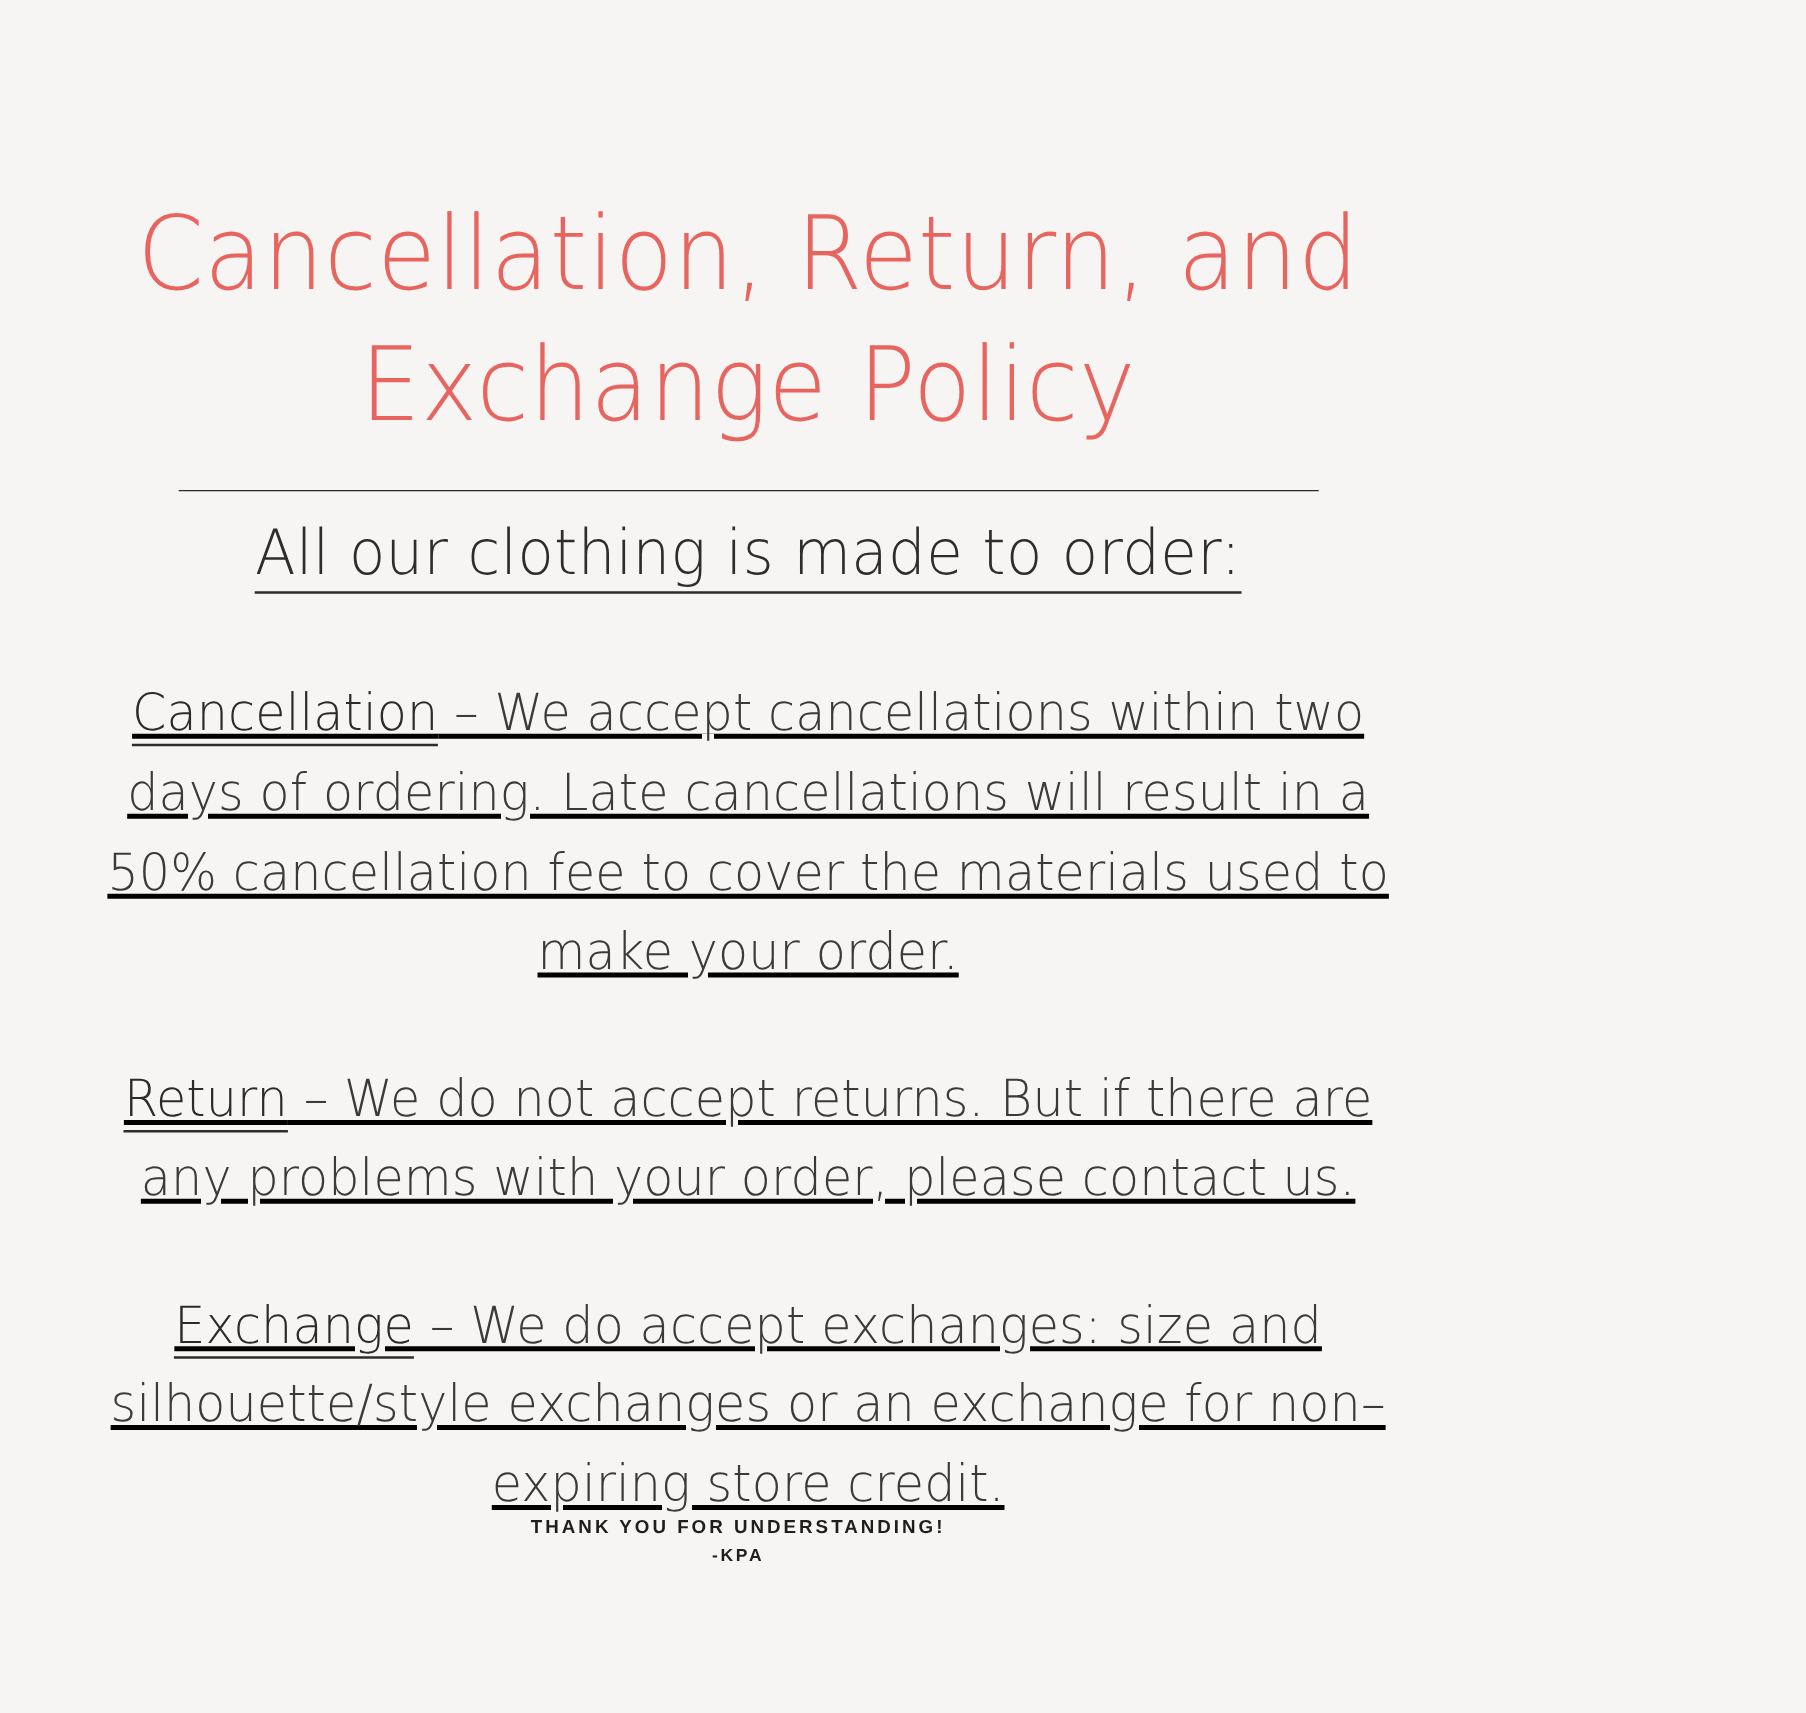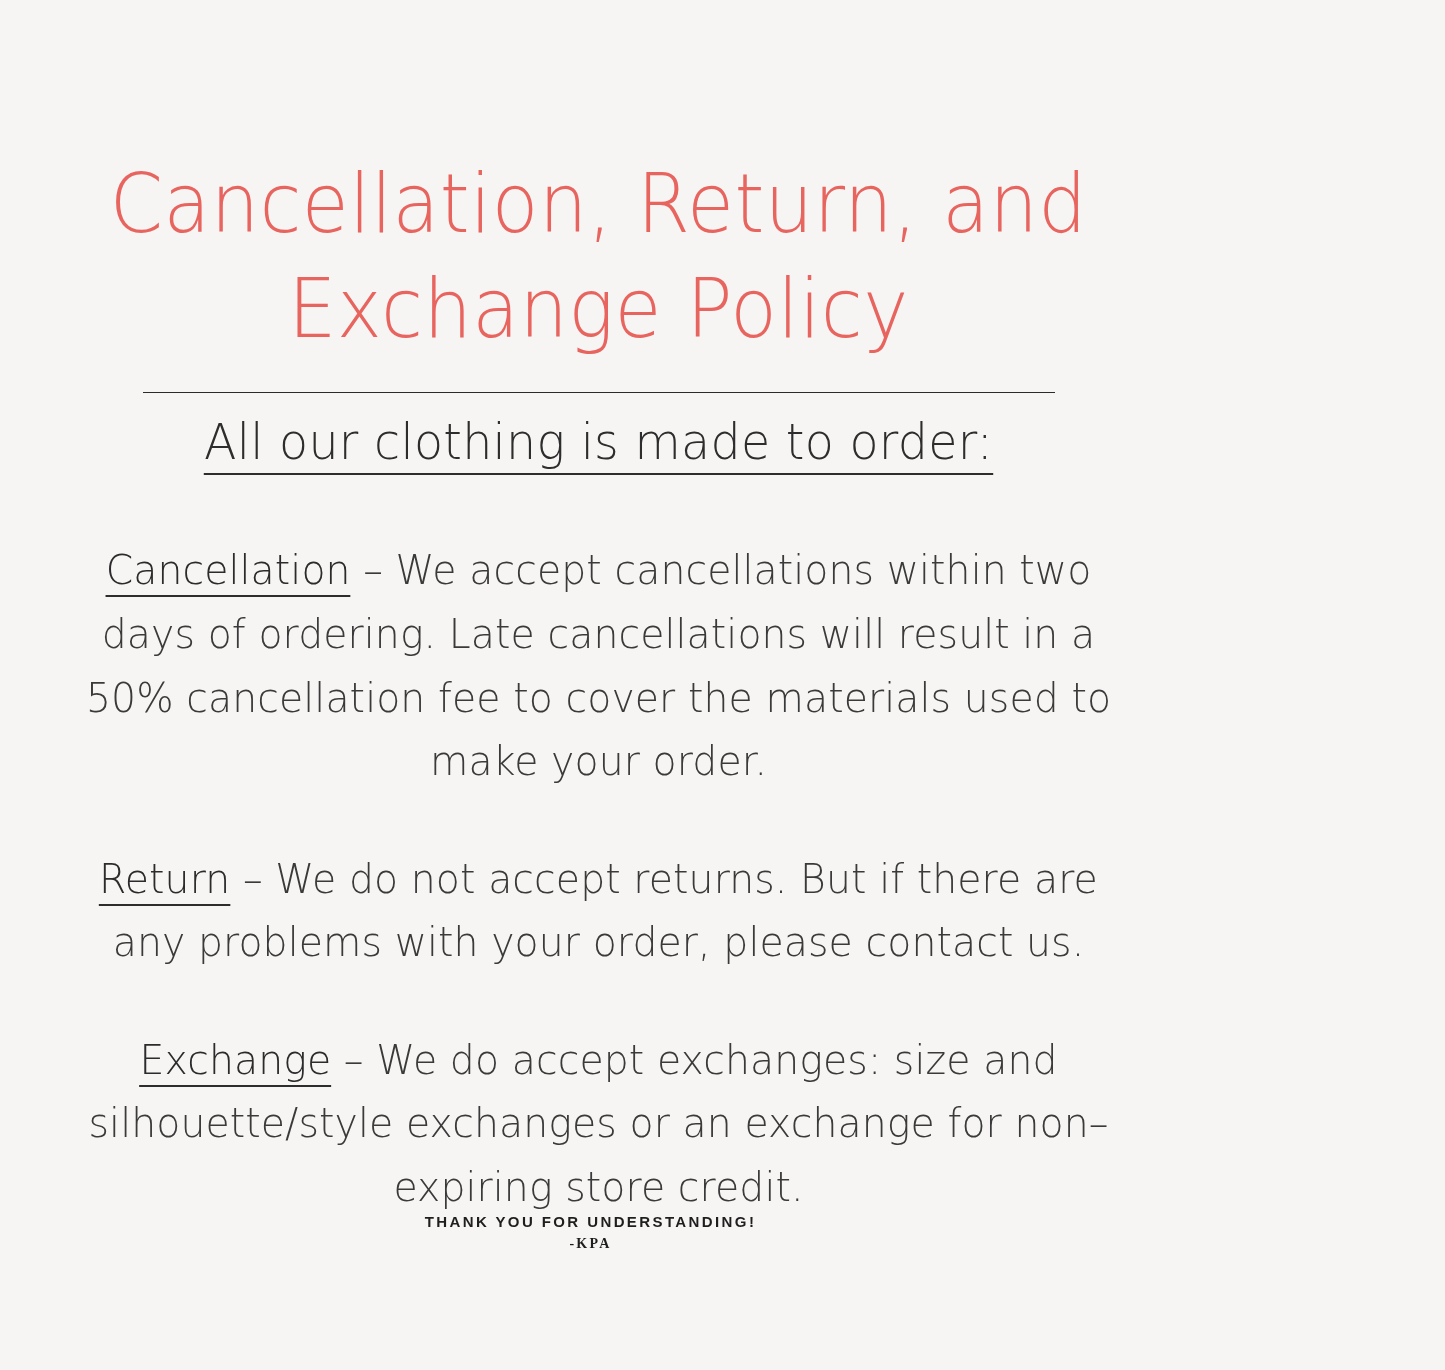--- a/index.html
+++ b/index.html
@@ -64,20 +64,21 @@
   }
   .subtitle .u {
     border-bottom: 2px solid #2d2d2d;
     padding-bottom: 2px;
   }
 
   
   .body {
     margin-top: 66px;
     padding: 0 44px;
+    text-decoration: underline;
   }
   .para {
     text-align: center;
     font-family: "DejaVu Sans", sans-serif;
     font-weight: 300;
     font-size: 41px;
     line-height: 1.55;
     color: #3a3a3a;
     margin: 0 0 54px 0;
     letter-spacing: 0.1px;
@@ -100,21 +101,21 @@
   }
   .footer-line1 {
     font-family: "Liberation Sans", sans-serif;
     font-size: 15px;
     font-weight: bold;
     letter-spacing: 2.4px;
     color: #1e1e1e;
     margin: 0 0 6px 0;
   }
   .footer-line2 {
-    font-family: Liberation Serif, serif;
+    font-family: Liberation Sans, sans-serif;
     font-size: 14px;
     font-weight: bold;
     letter-spacing: 2.2px;
     color: #1e1e1e;
     margin: 0;
   }
 </style>
 </head>
 <body>
 

